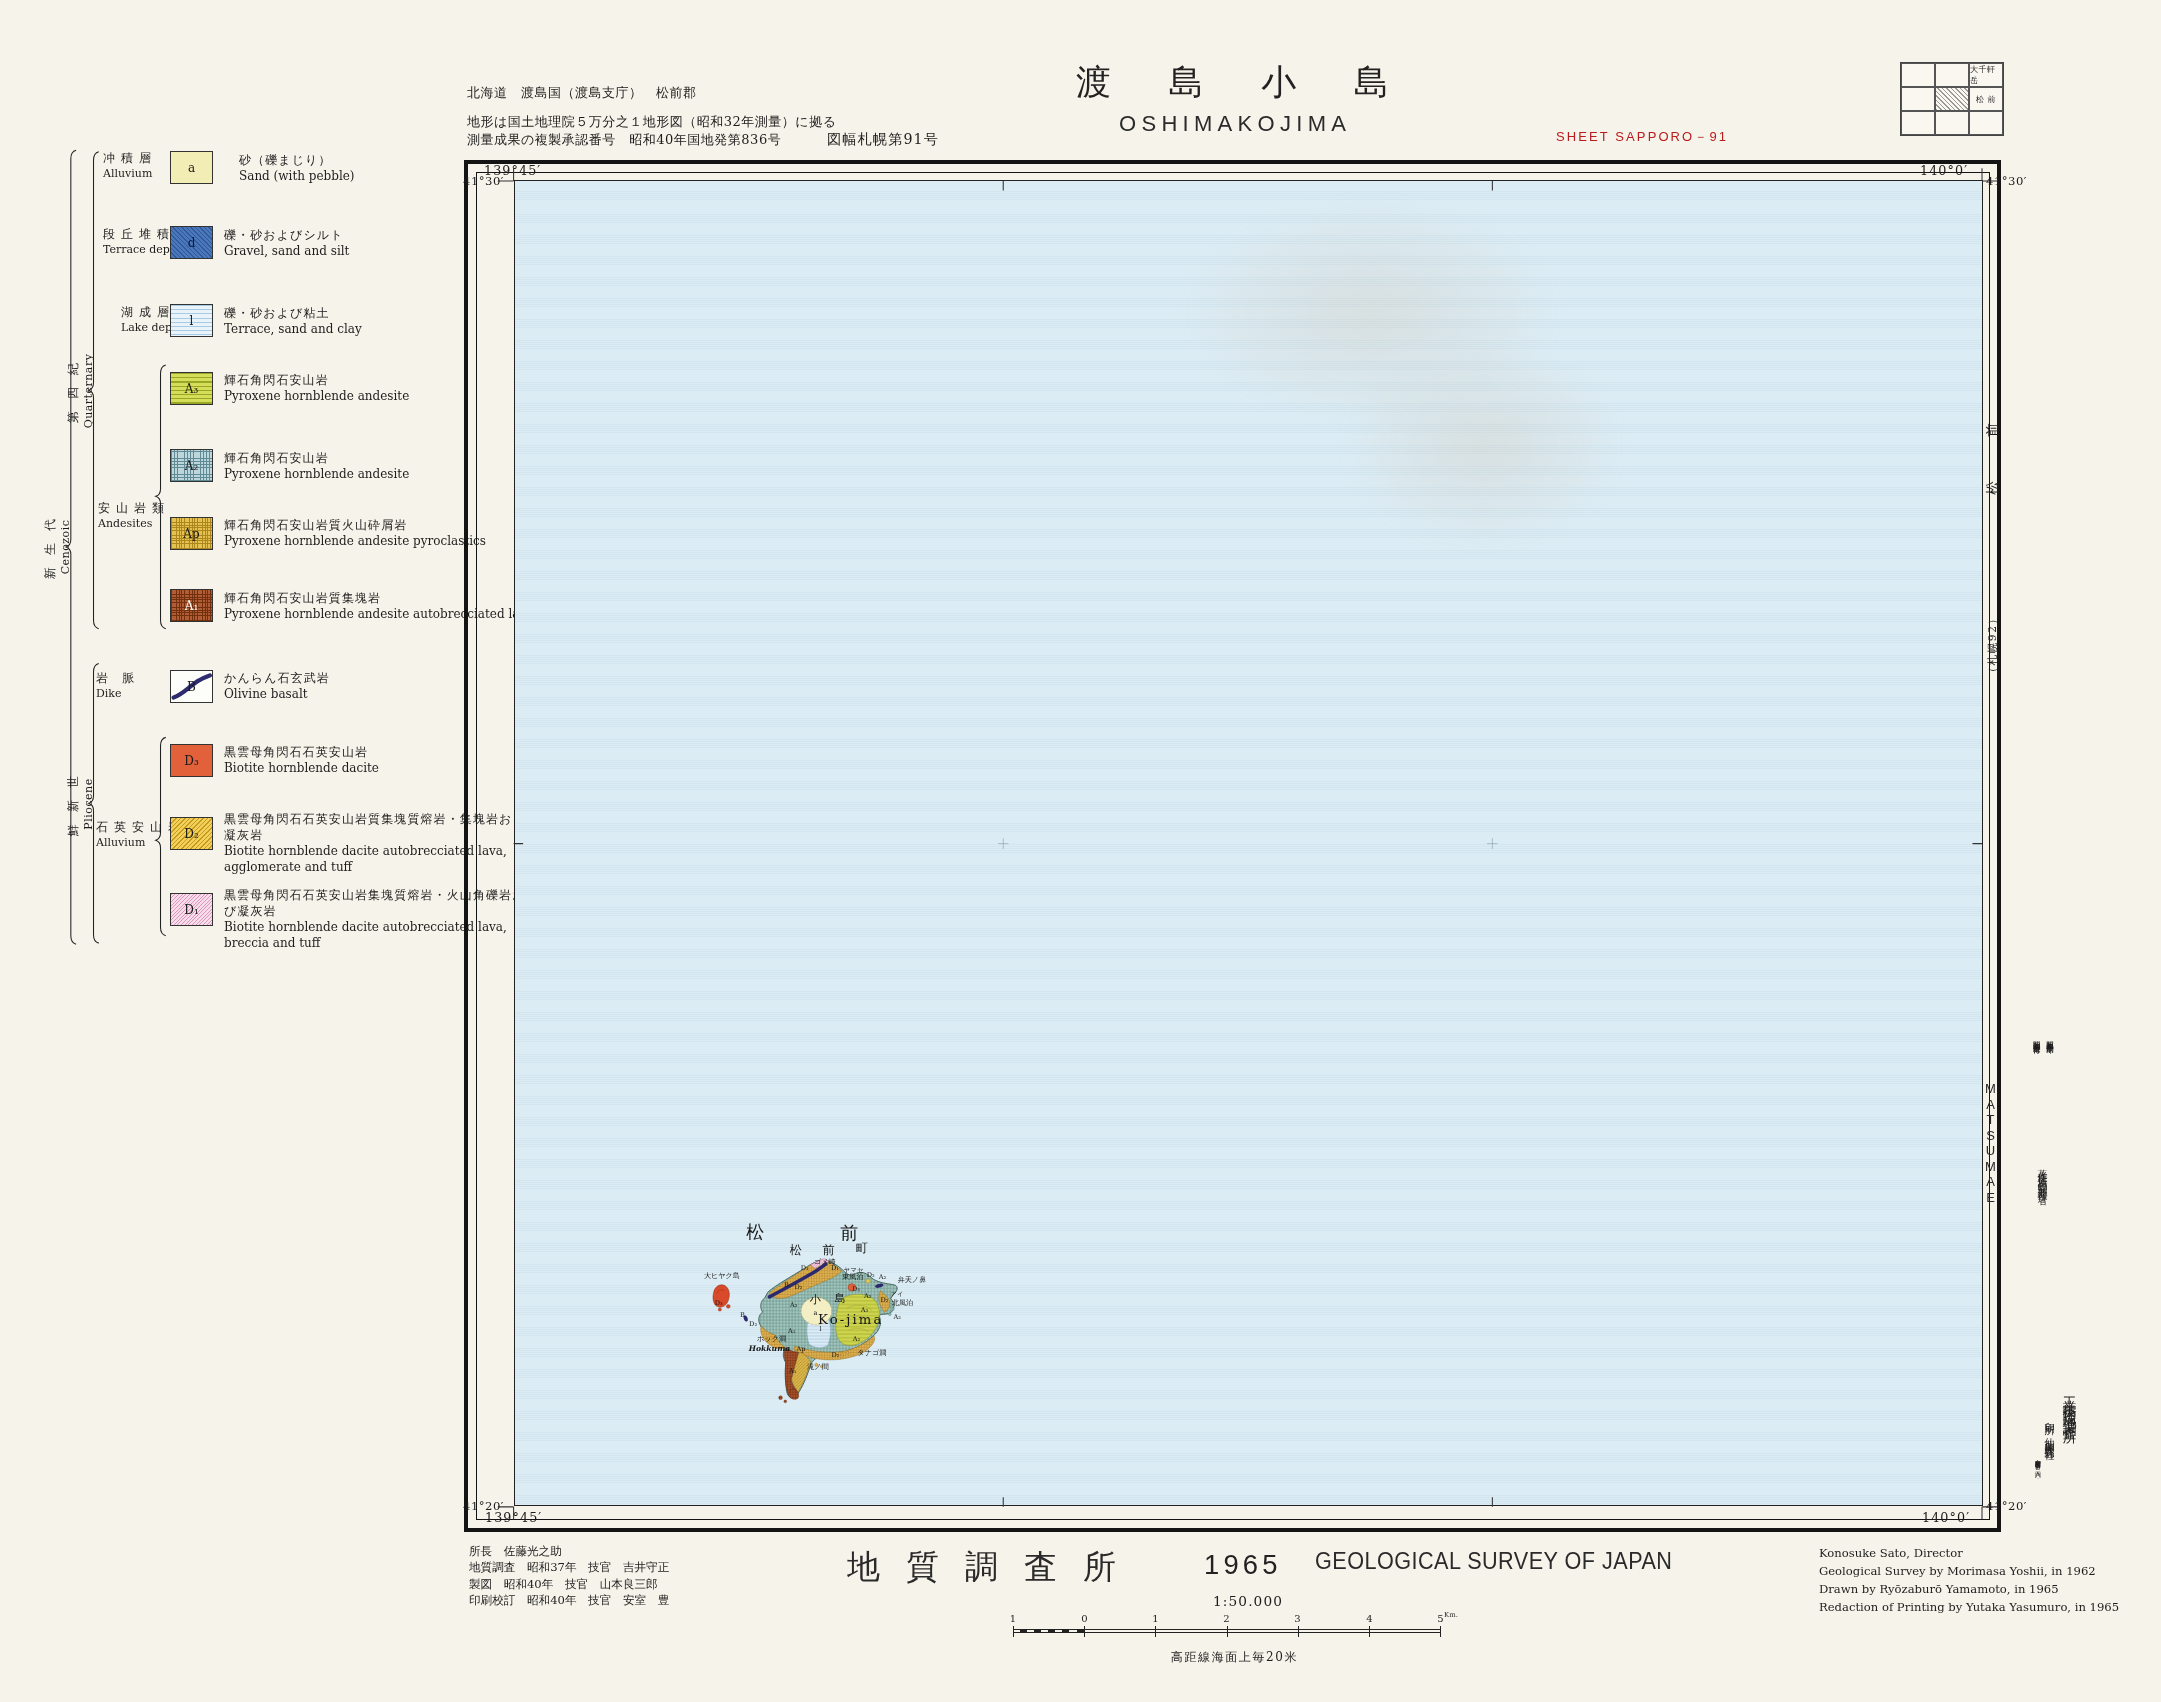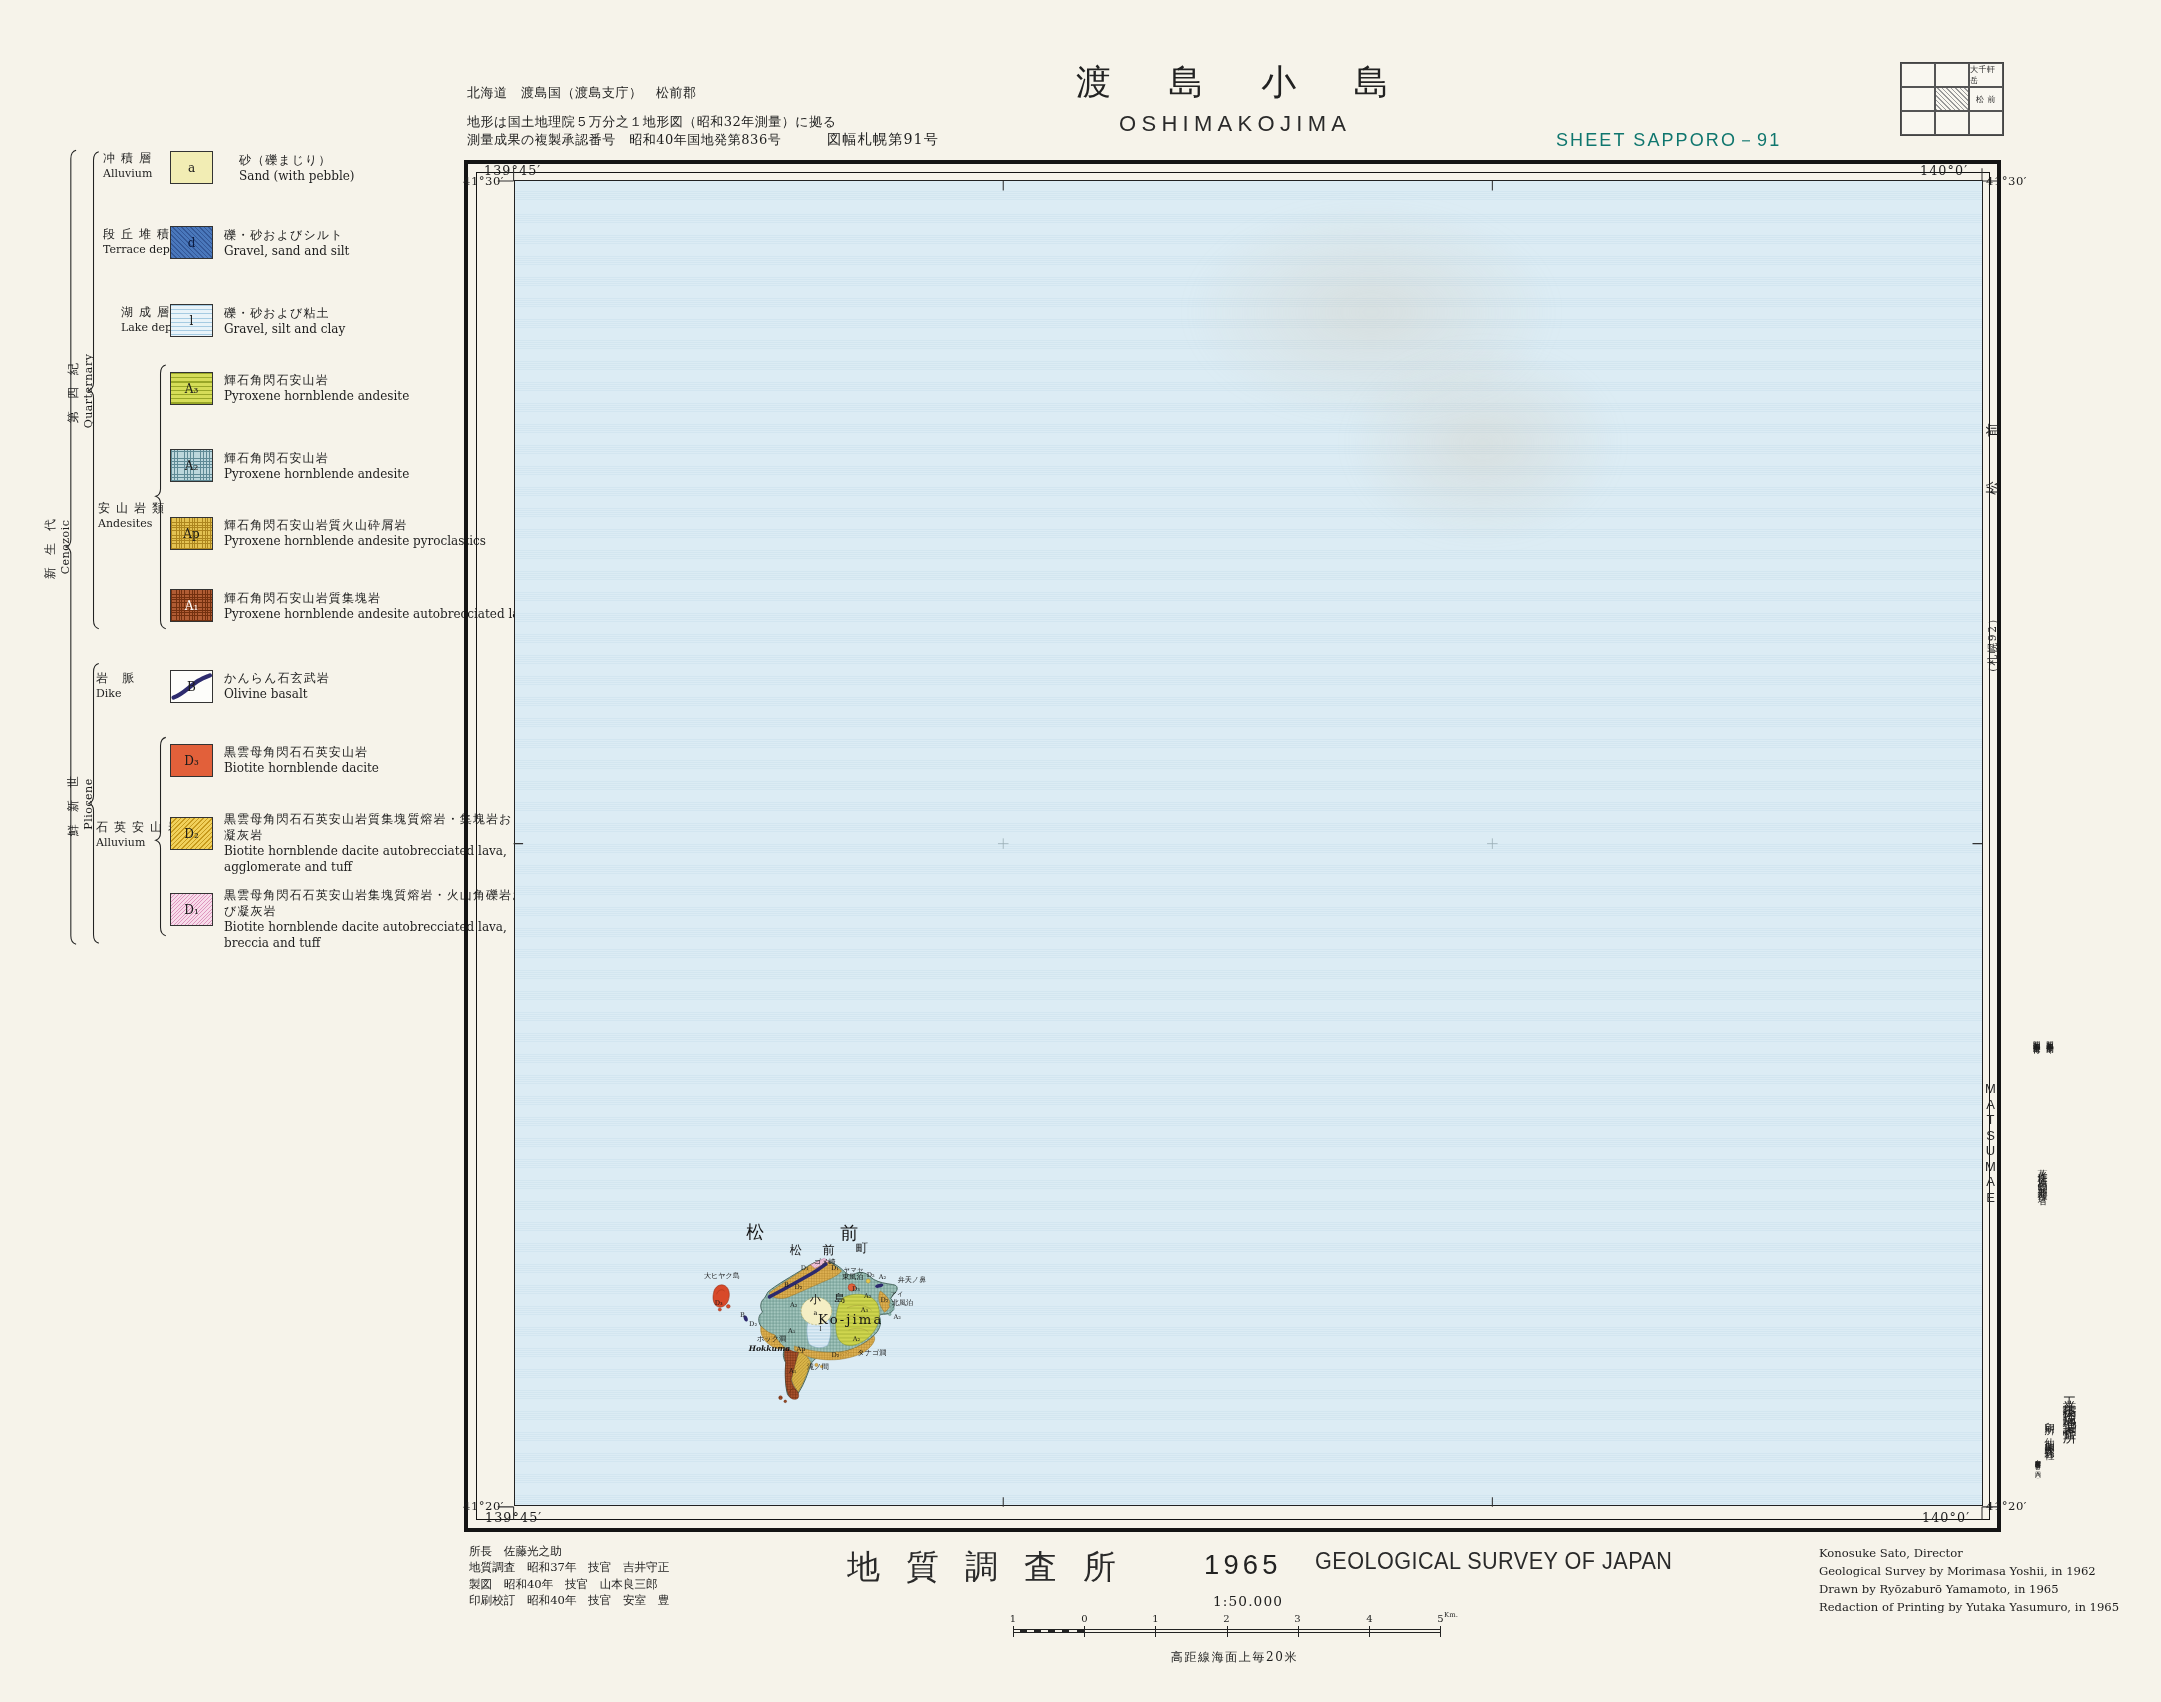--- a/index.html
+++ b/index.html
@@ -10,22 +10,22 @@
 
   
   .hdr-line { font-size:13px; letter-spacing:0.5px; }
   .sheet-jp { font-size:14.2px; letter-spacing:1.1px; }
   .title-jp { left:464px; top:59px; width:1537px; text-align:center;
               font-size:35px; letter-spacing:24px; text-indent:24px;
               font-family:"Liberation Sans", sans-serif; font-weight:500; color:#222; }
   .title-en { left:464px; top:111px; width:1537px; text-align:center;
               font-size:22px; letter-spacing:5.3px; text-indent:5.3px;
               font-family:"Liberation Sans", sans-serif; font-weight:400; color:#2a2a2a; }
-  .sheet-en { left:1556px; top:128px; font-size:18px; letter-spacing:2.1px;
-              font-family:"Liberation Sans", sans-serif; color:#0f766e; }
+  .sheet-en { left:1556px; top:128px; font-size:13px; letter-spacing:2.1px;
+              font-family:"Liberation Sans", sans-serif; color:#b91c1c; }
 
   
   .idxgrid { left:1900px; top:62px; width:104px; height:74px;
              display:grid; grid-template-columns:repeat(3,1fr); grid-template-rows:repeat(3,1fr);
              border:1.1px solid #444; background:#f9f7f0; }
   .idxcell { border:0.5px solid #555; font-size:8px; display:flex; align-items:center;
              justify-content:center; letter-spacing:0.5px; }
   .idxcell.hatch { background:repeating-linear-gradient(45deg,#9a9a9a 0 1.1px,transparent 1.1px 3.2px); }
 
   
@@ -187,21 +187,21 @@
       <div class="en">Sand (with pebble)</div>
   </div>
   <div class="sw sw-d" style="left:170px; top:226px;">d</div>
   <div class="abs lg-desc" style="left:224px; top:227px;">
     <div class="jp">礫・砂およびシルト</div>
       <div class="en">Gravel, sand and silt</div>
   </div>
   <div class="sw sw-l" style="left:170px; top:304px;">l</div>
   <div class="abs lg-desc" style="left:224px; top:305px;">
     <div class="jp">礫・砂および粘土</div>
-      <div class="en">Gravel, silt and clay</div>
+      <div class="en">Terrace, sand and clay</div>
   </div>
   <div class="sw sw-a3" style="left:170px; top:372px;">A₃</div>
   <div class="abs lg-desc" style="left:224px; top:372px;">
     <div class="jp">輝石角閃石安山岩</div>
       <div class="en">Pyroxene hornblende andesite</div>
   </div>
   <div class="sw sw-a2" style="left:170px; top:449px;">A₂</div>
   <div class="abs lg-desc" style="left:224px; top:450px;">
     <div class="jp">輝石角閃石安山岩</div>
       <div class="en">Pyroxene hornblende andesite</div>

